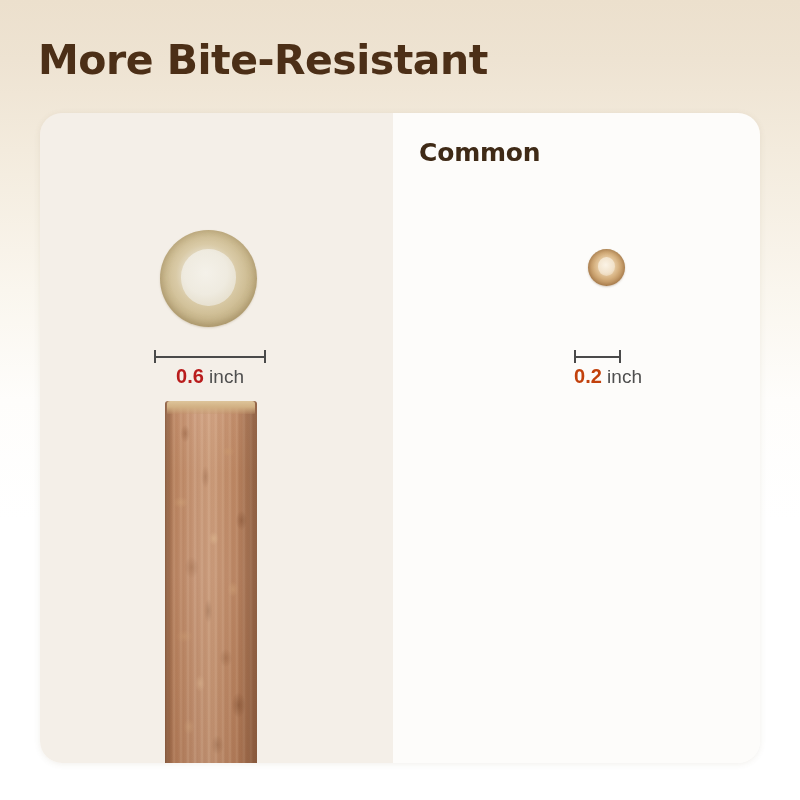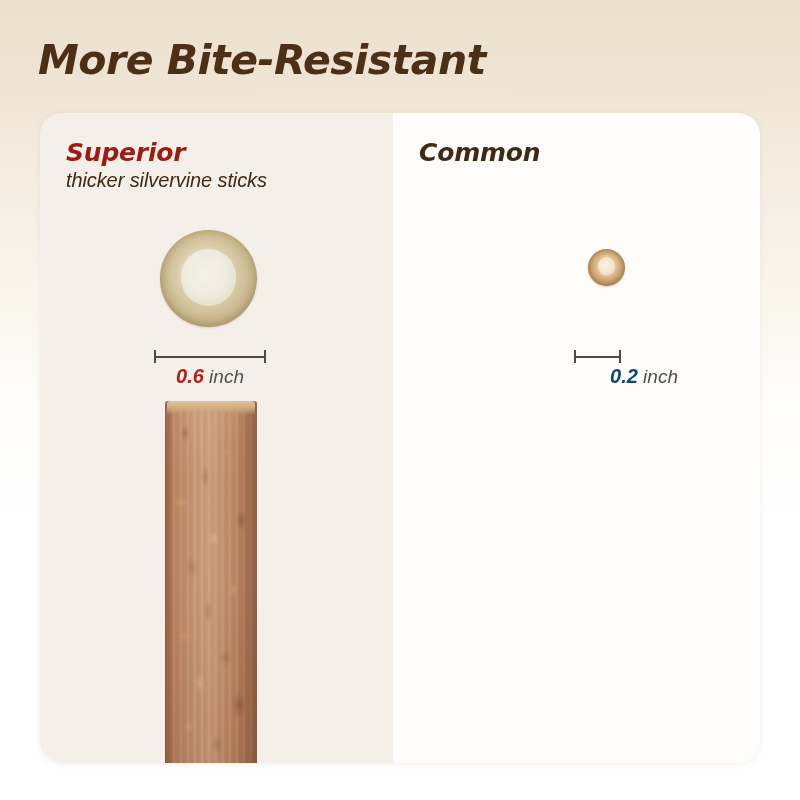--- a/index.html
+++ b/index.html
@@ -20,21 +20,20 @@
     width: 800px;
     height: 627px;
     background: linear-gradient(to bottom,
                 #ece0cd 0px,
                 #eee3d2 60px,
                 #f3ebdd 150px,
                 #faf6ee 290px,
                 #fefdfb 400px,
                 #ffffff 520px,
                 #ffffff 800px);
-    font-style: italic;
   }
 
   
   #page-title {
     position: absolute;
     left: 38px;
     top: 36px;
     font-size: 41px;
     font-weight: bold;
     letter-spacing: -0.5px;
@@ -181,21 +180,21 @@
     white-space: nowrap;
     font-size: 19px;
     font-family: "Liberation Sans", sans-serif;
   }
   .measure-value {
     font-weight: bold;
     font-size: 20px;
   }
   #measure-thick .measure-value { color: #b91c1c; }
   #measure-thick .measure-unit  { color: #4f4f4f; }
-  #measure-thin  .measure-value { color: #0c4a6e; margin-left: 36px; }
+  #measure-thin  .measure-value { color: #c2410c; }
   #measure-thin  .measure-unit  { color: #4f4f4f; }
   .measure-unit { font-weight: normal; }
 
   
   .stick {
     position: absolute;
     bottom: 0;
   }
   #stick-thick {
     left: 125px;
@@ -247,24 +246,20 @@
 <body>
 
 <div id="stage">
 
   <div id="page-title">More Bite-Resistant</div>
 
   <div id="compare-card">
 
     <div class="panel left">
 
-      <div class="panel-heading">
-        <span class="heading-main superior">Superior</span>
-        <span class="heading-sub">thicker silvervine sticks</span>
-      </div>
 
       <div class="cross-section" id="cross-section-thick"></div>
 
       <div class="measure" id="measure-thick">
         <span class="measure-cap start"></span>
         <span class="measure-line"></span>
         <span class="measure-cap end"></span>
         <span class="measure-label">
           <span class="measure-value">0.6</span><span>&nbsp;</span><span class="measure-unit">inch</span>
         </span>

